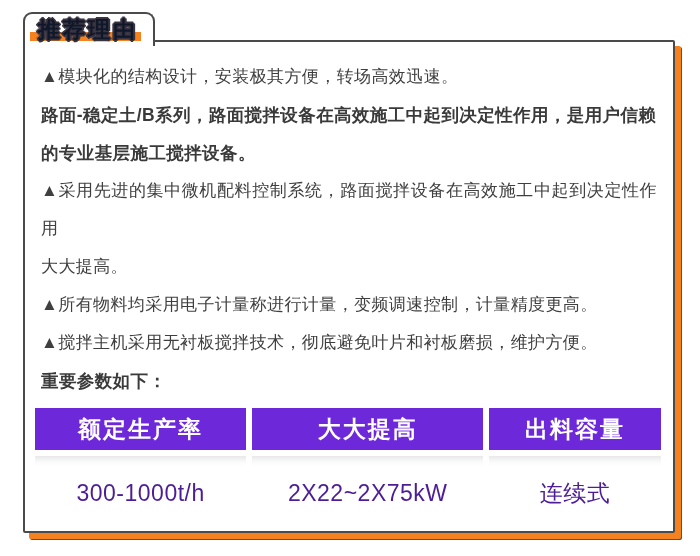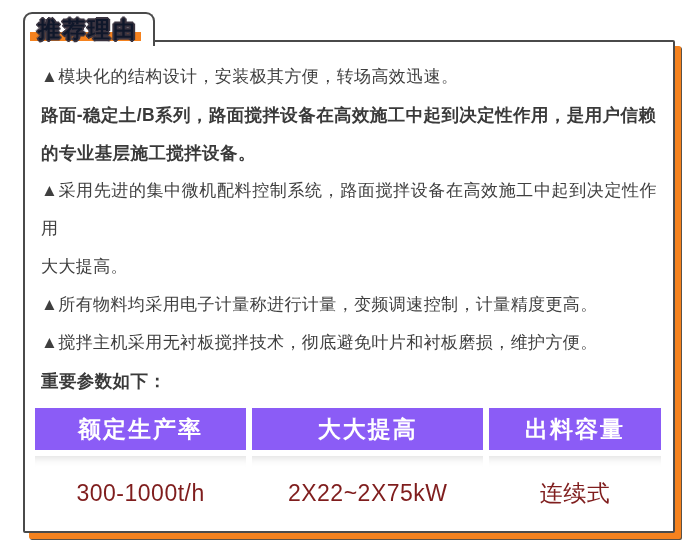--- a/index.html
+++ b/index.html
@@ -54,28 +54,28 @@
   .para.bold { font-weight:bold; font-size:17.5px; color:#3a3a3a; }
 
   
   .spec-table {
     margin-top:8px; margin-left:-6px; margin-right:-4px;
     display:grid;
     grid-template-columns:214fr 234fr 174fr;
     column-gap:6px; row-gap:6px;
   }
   .th {
-    height:42px; background:#8b5cf6;
+    height:42px; background:#6d28d9;
     display:flex; align-items:center; justify-content:center;
     color:#ffffff; font-size:23px; font-weight:bold; letter-spacing:2px;
   }
   .td {
     height:74px; background:#ffffff;
     display:flex; align-items:center; justify-content:center;
-    color:#7f1d1d; font-size:23px; letter-spacing:0.5px;
+    color:#4c1d95; font-size:23px; letter-spacing:0.5px;
     box-shadow:inset 0 10px 8px -8px rgba(0,0,0,0.13);
   }
 </style>
 </head>
 <body>
 
 <div class="stage">
   <div class="panel">
 
     <div class="tab">

